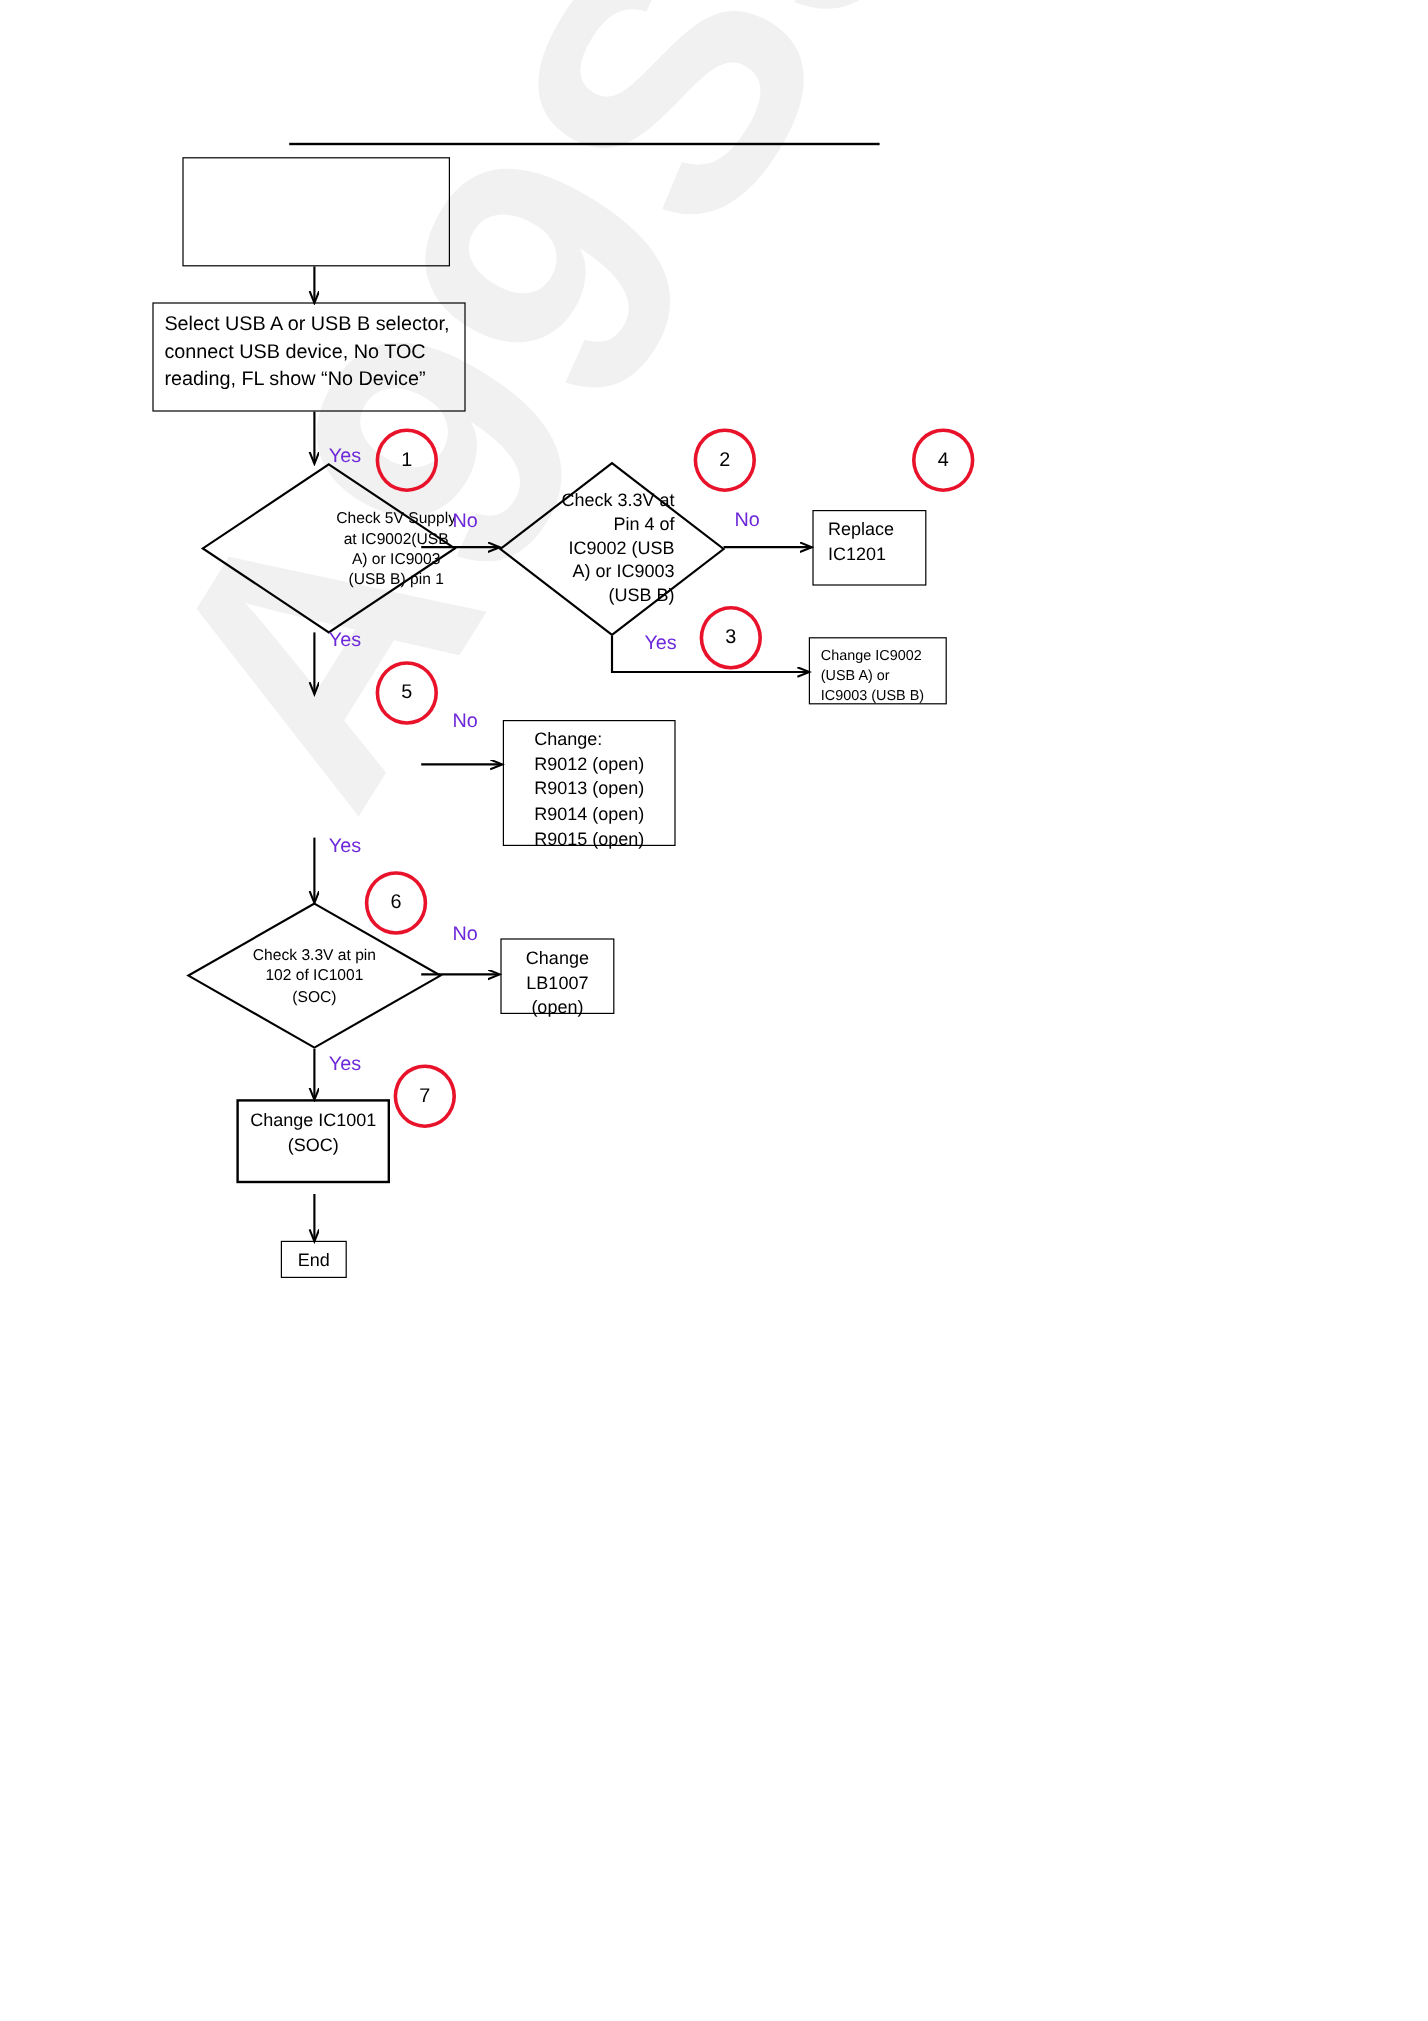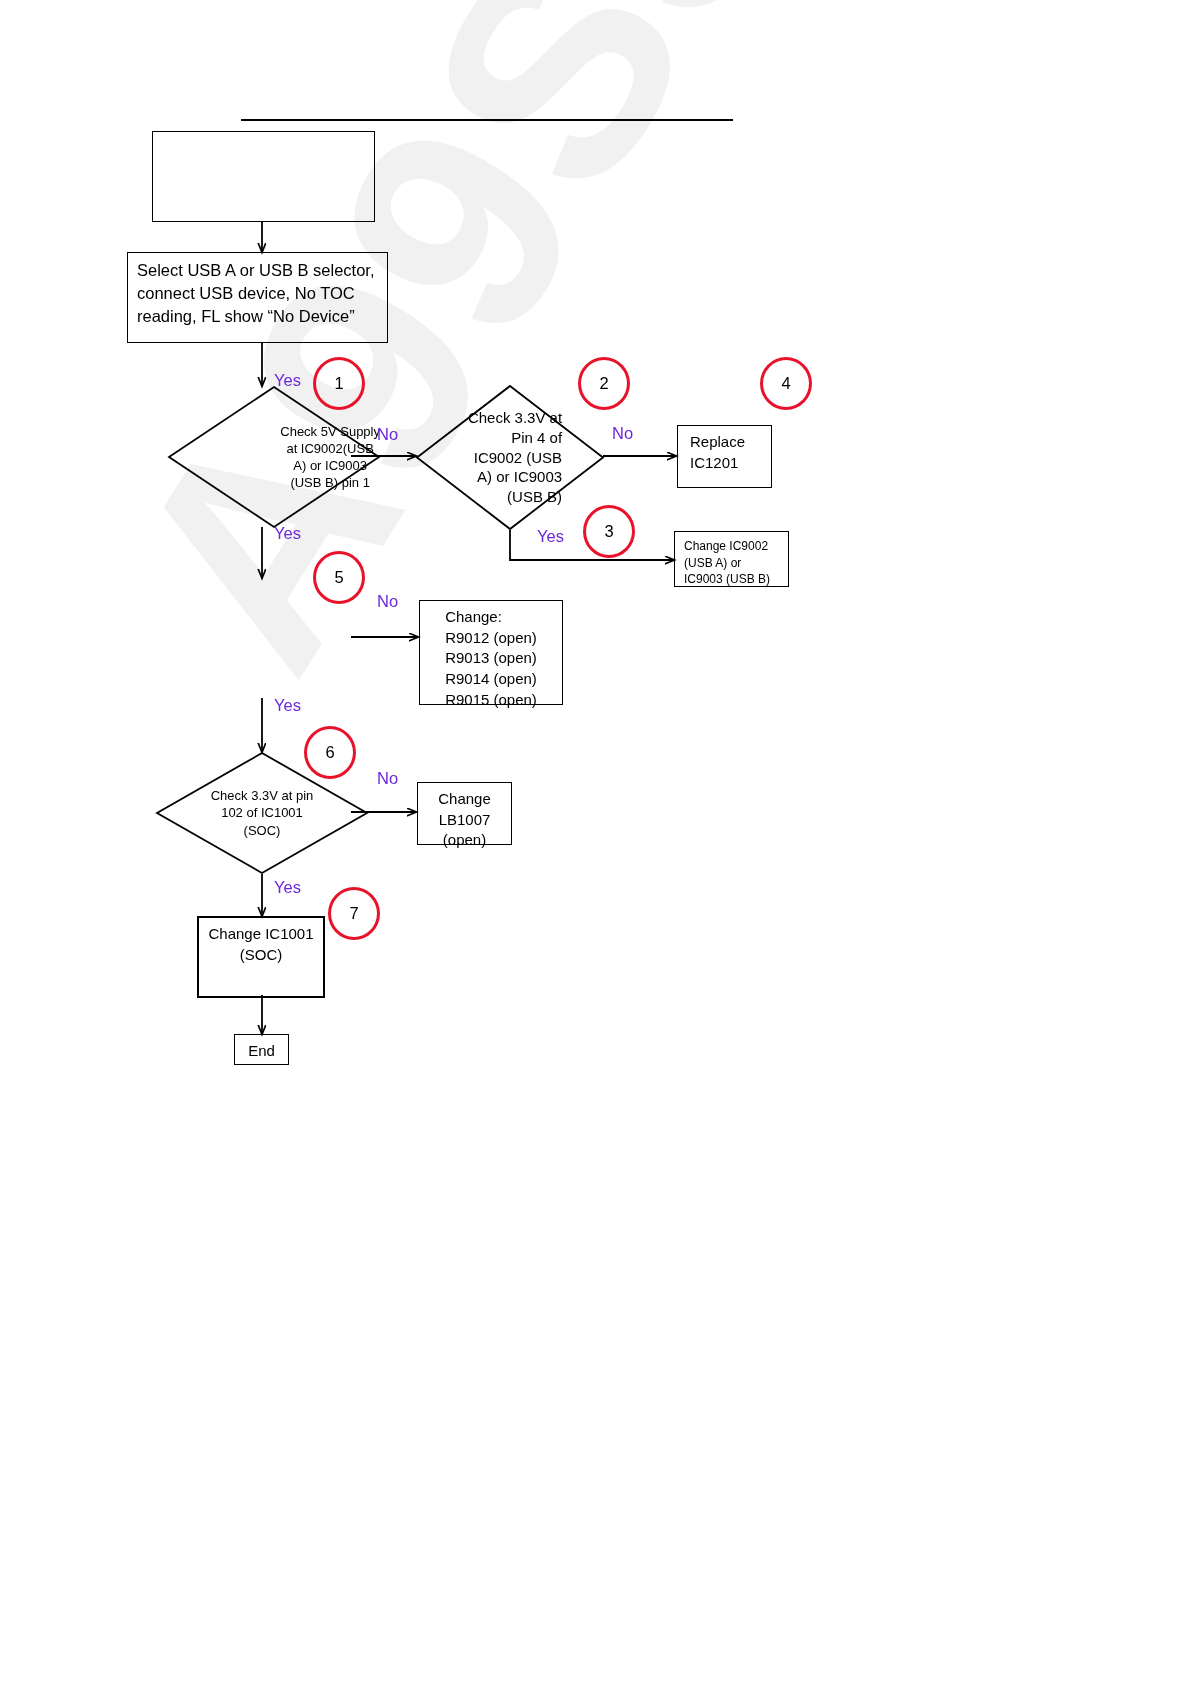--- a/index.html
+++ b/index.html
@@ -233,21 +233,21 @@
 102 of IC1001
 (SOC)</span>
   </div>
 
   <div class="node box center f15" style="left:417px; top:782px; width:95px; height:63px;">
     <span class="txt">Change
 LB1007
 (open)</span>
   </div>
 
-  <div class="node box center thick f15" style="left:197px; top:916px; width:128px; height:82px;">
+  <div class="node box center thick f15" style="left:197px; top:916px; width:128px; height:70px;">
     <span class="txt">Change IC1001
 (SOC)</span>
   </div>
 
   <div class="node box center f15" style="left:234px; top:1034px; width:55px; height:31px;">
     <span class="txt">End</span>
   </div>
 
   <div class="edge-label f16" style="left:274px; top:371px;">Yes</div>
   <div class="edge-label f16" style="left:377px; top:425px;">No</div>

